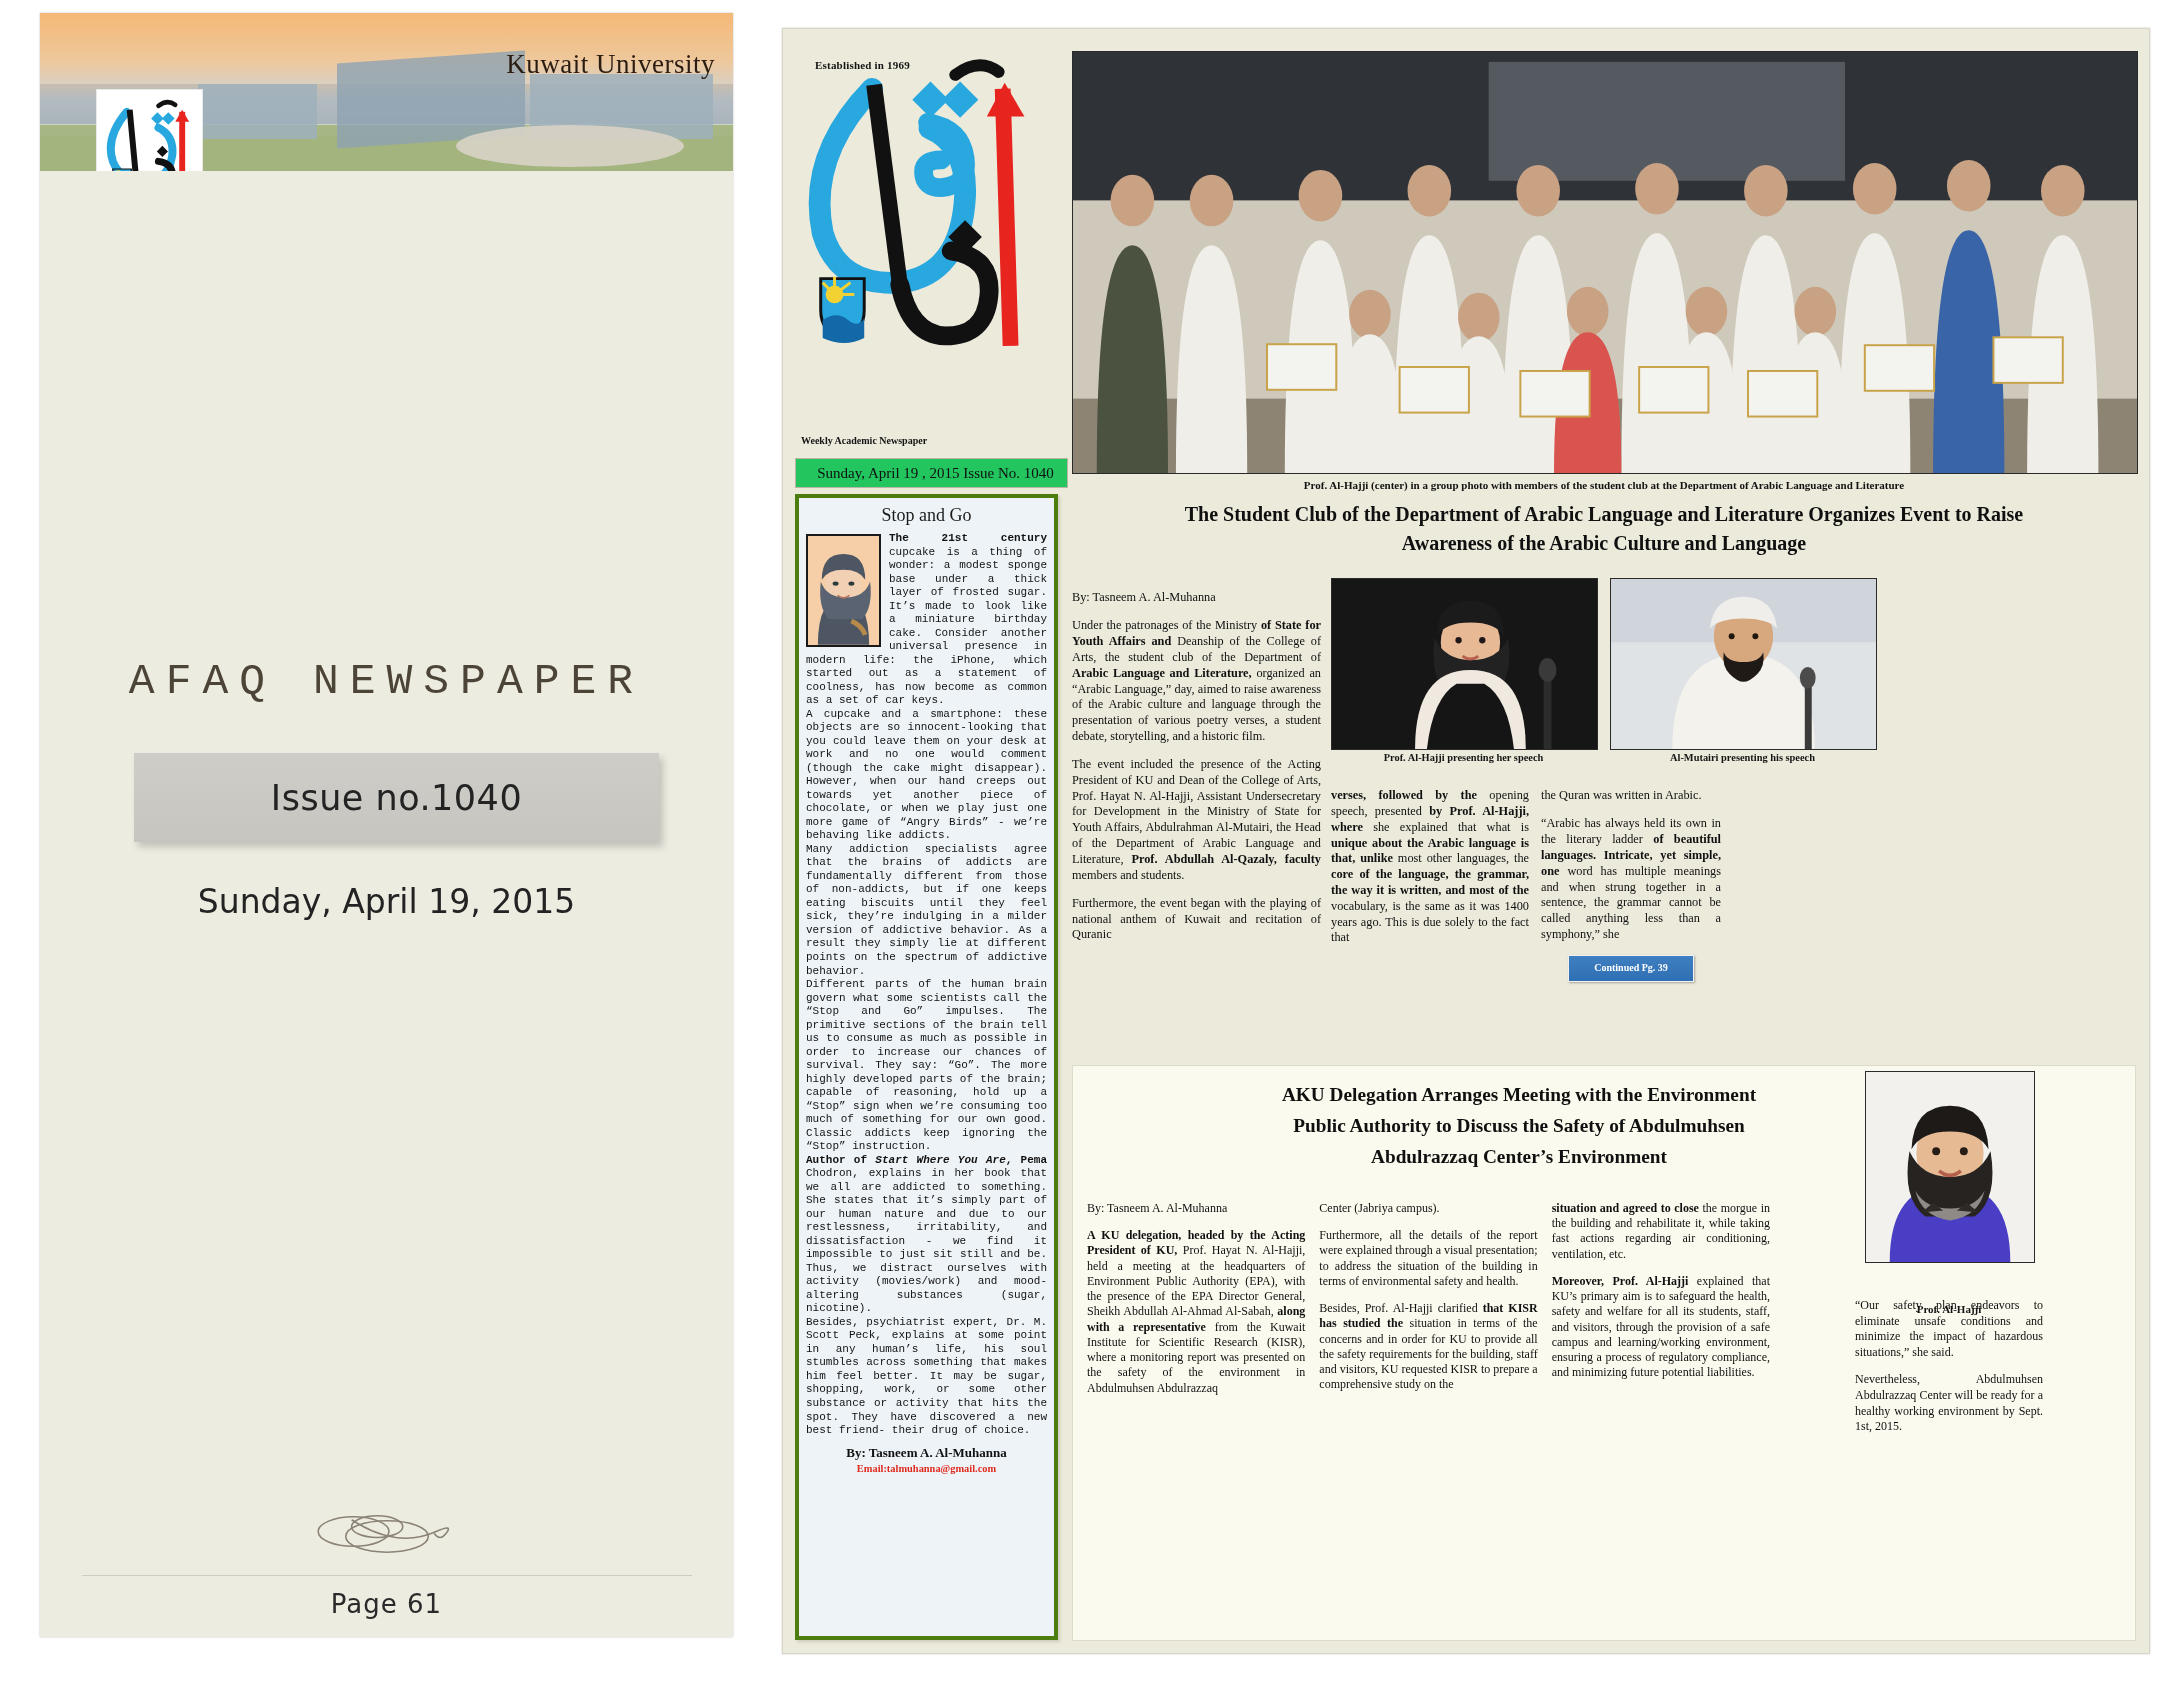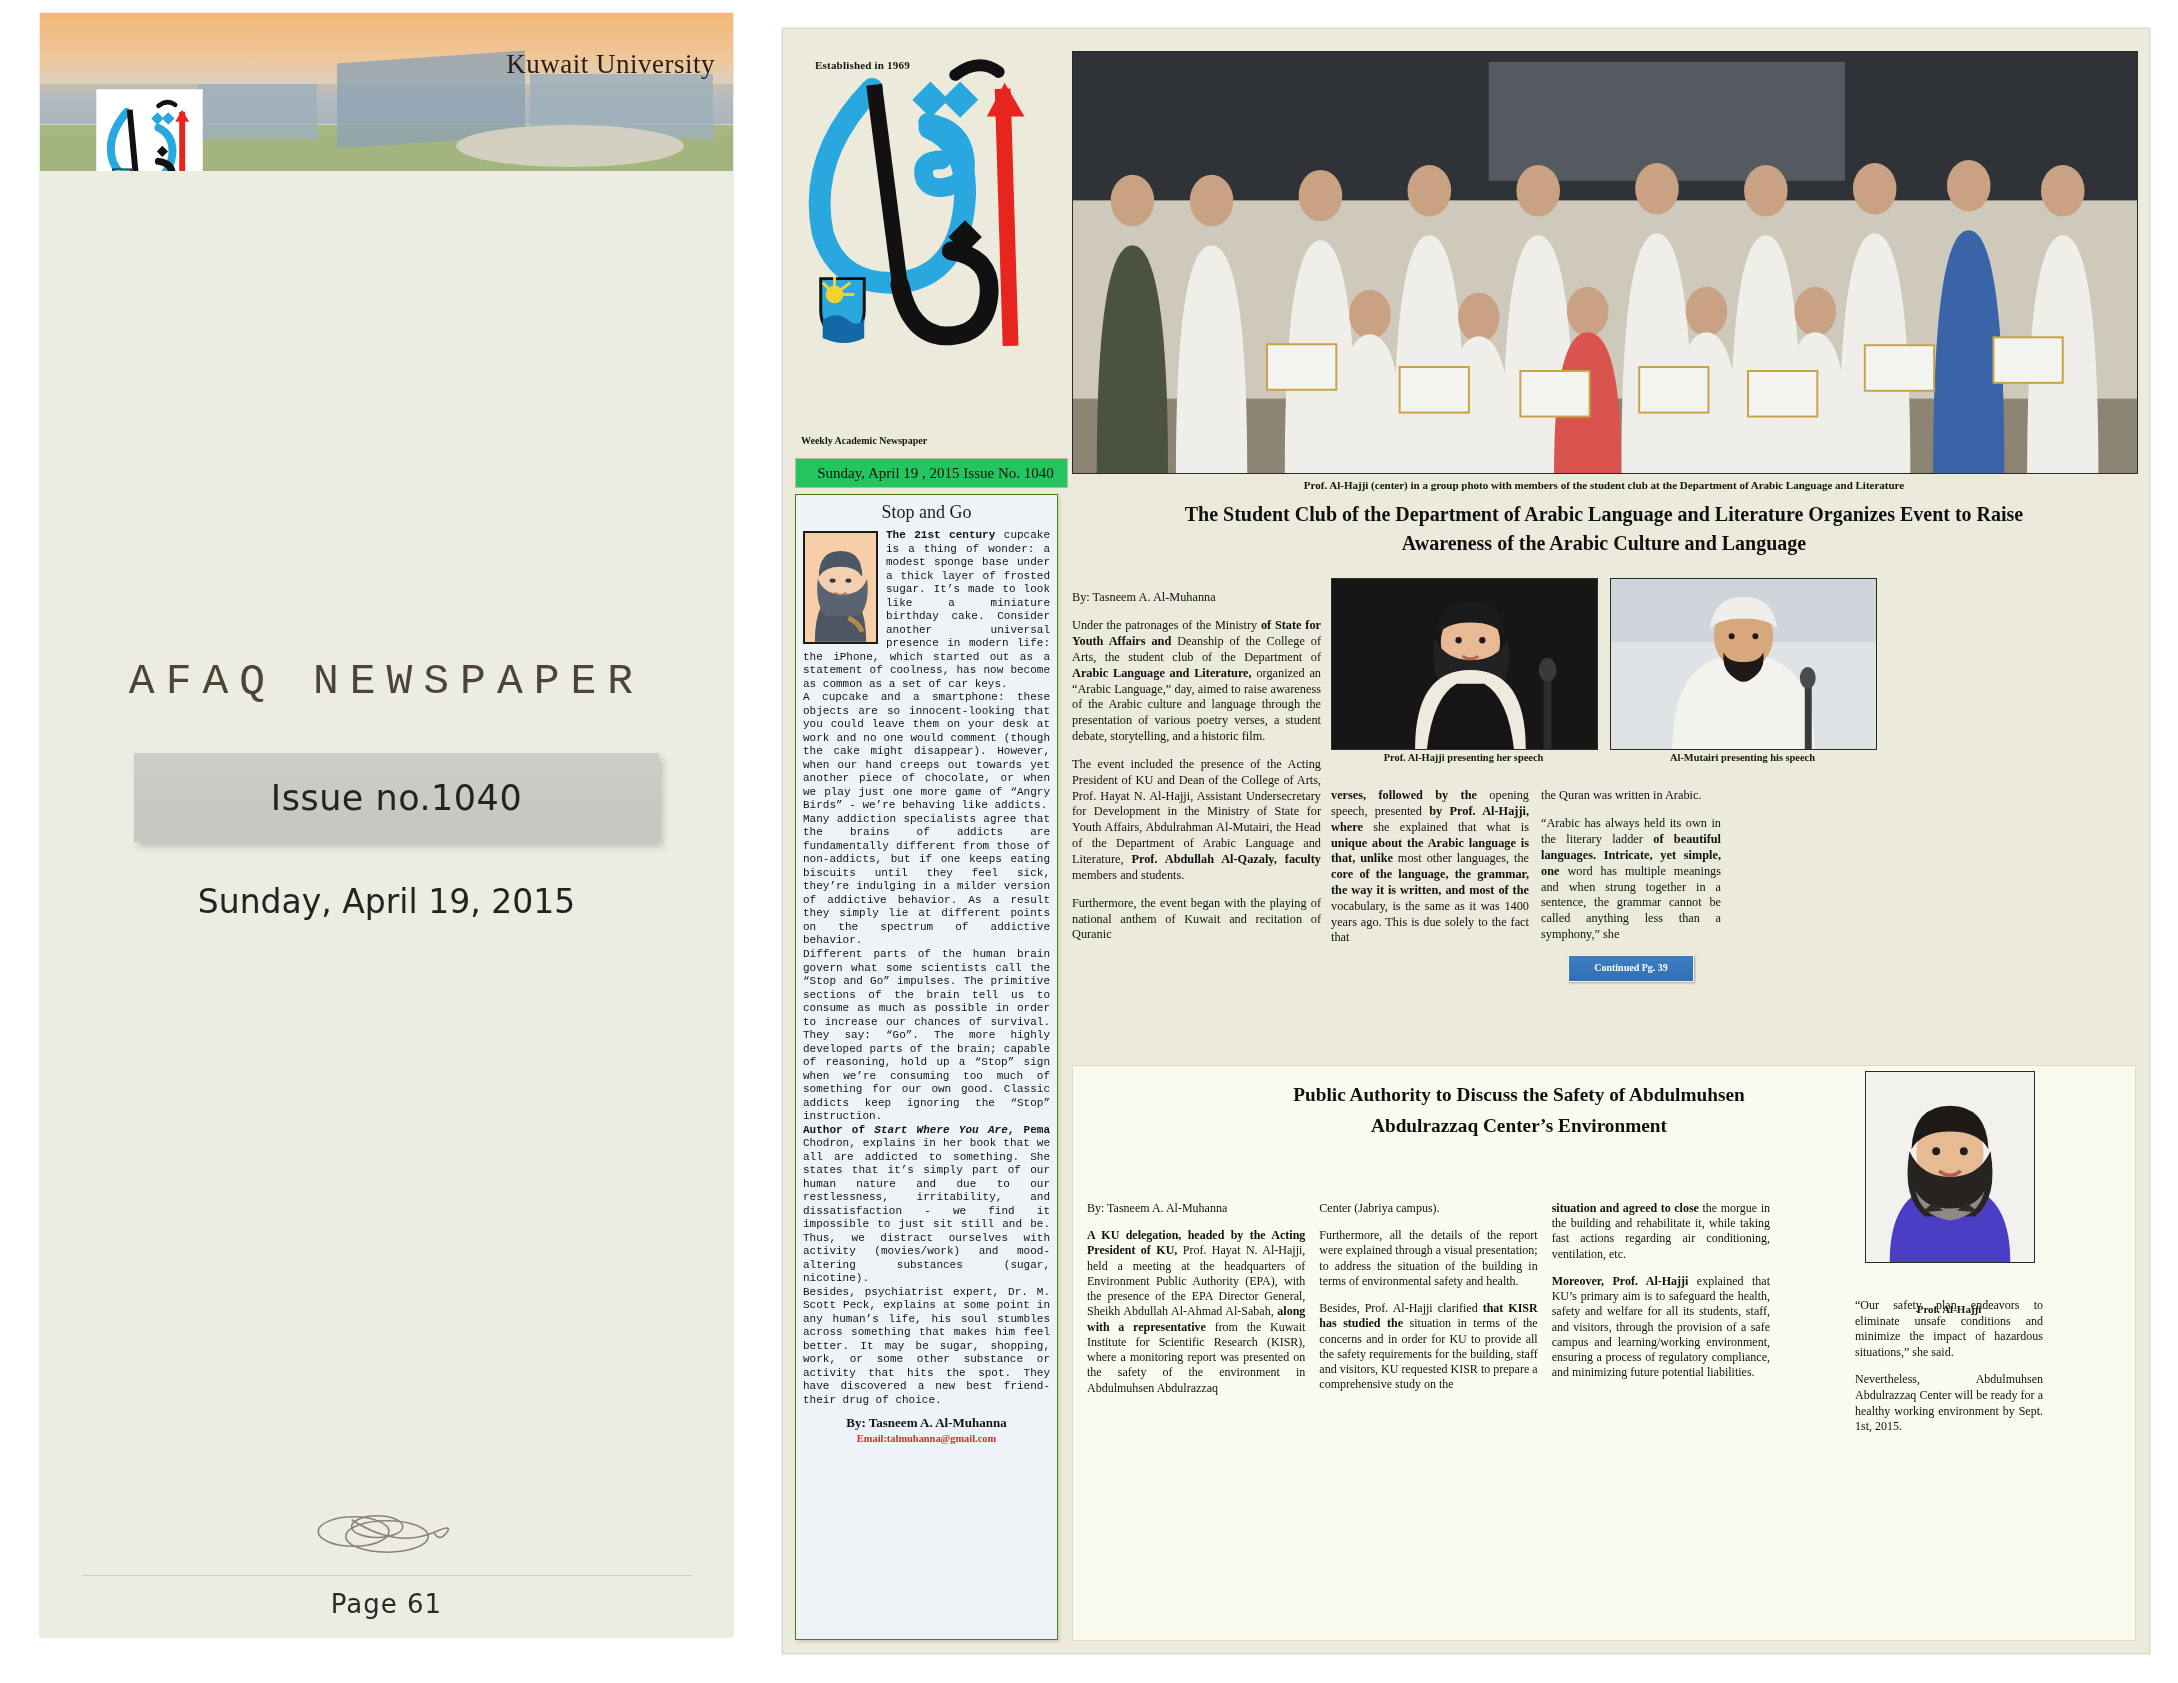--- a/index.html
+++ b/index.html
@@ -99,21 +99,21 @@
   .dateline{
     position:absolute;left:12px;top:429px;width:263px;height:28px;
     background:#22c55e;border:1px solid #b9b6a6;
     display:flex;align-items:center;justify-content:center;
     font-family:"Liberation Serif", serif;font-size:15px;color:#111;padding-left:8px;
   }
 
   
   .stopgo{
     position:absolute;left:12px;top:465px;width:263px;height:1146px;
-    background:#eef3f7;border:1px solid #4d7c0f;
+    background:#eef3f7;border:4px solid #4d7c0f;
     box-shadow:2px 2px 3px rgba(0,0,0,.13);
     box-sizing:border-box;padding:4px 7px 6px 7px;
   }
   .stopgo-title{
     text-align:center;font-family:"Liberation Serif", serif;
     font-size:18px;color:#1b1b1b;margin:3px 0 6px 0;
   }
   .sg-photo{
     float:left;width:71px;height:109px;margin:2px 8px 1px 0;
     border:2px solid #1a1a1a;overflow:hidden;position:relative;
@@ -485,20 +485,21 @@
       <div class="art1-col3">
         <p>the Quran was written in Arabic.</p>
         <p><span>“Arabic has always held its own in the literary ladder </span><b>of beautiful languages. Intricate, yet simple, one</b><span> word has multiple meanings and when strung together in a sentence, the grammar cannot be called anything less than a symphony,” she</span></p>
         <div class="cont-btn">Continued Pg. 39</div>
       </div>
 
     </div>
 
     <div class="art2">
       <div class="art2-head">
+        <div>AKU Delegation Arranges Meeting with the Environment</div>
         <div>Public Authority to Discuss the Safety of Abdulmuhsen</div>
         <div>Abdulrazzaq Center’s Environment</div>
       </div>
 
       <div class="art2-cols">
         <div class="a2col">
           <p>By: Tasneem A. Al-Muhanna</p>
           <p><b>A KU delegation, headed by the Acting President of KU,</b><span> Prof. Hayat N. Al-Hajji, held a meeting at the headquarters of Environment Public Authority (EPA), with the presence of the EPA Director General, Sheikh Abdullah Al-Ahmad Al-Sabah, </span><b>along with a representative</b><span> from the Kuwait Institute for Scientific Research (KISR), where a monitoring report was presented on the safety of the environment in Abdulmuhsen Abdulrazzaq</span></p>
         </div>
         <div class="a2col">

